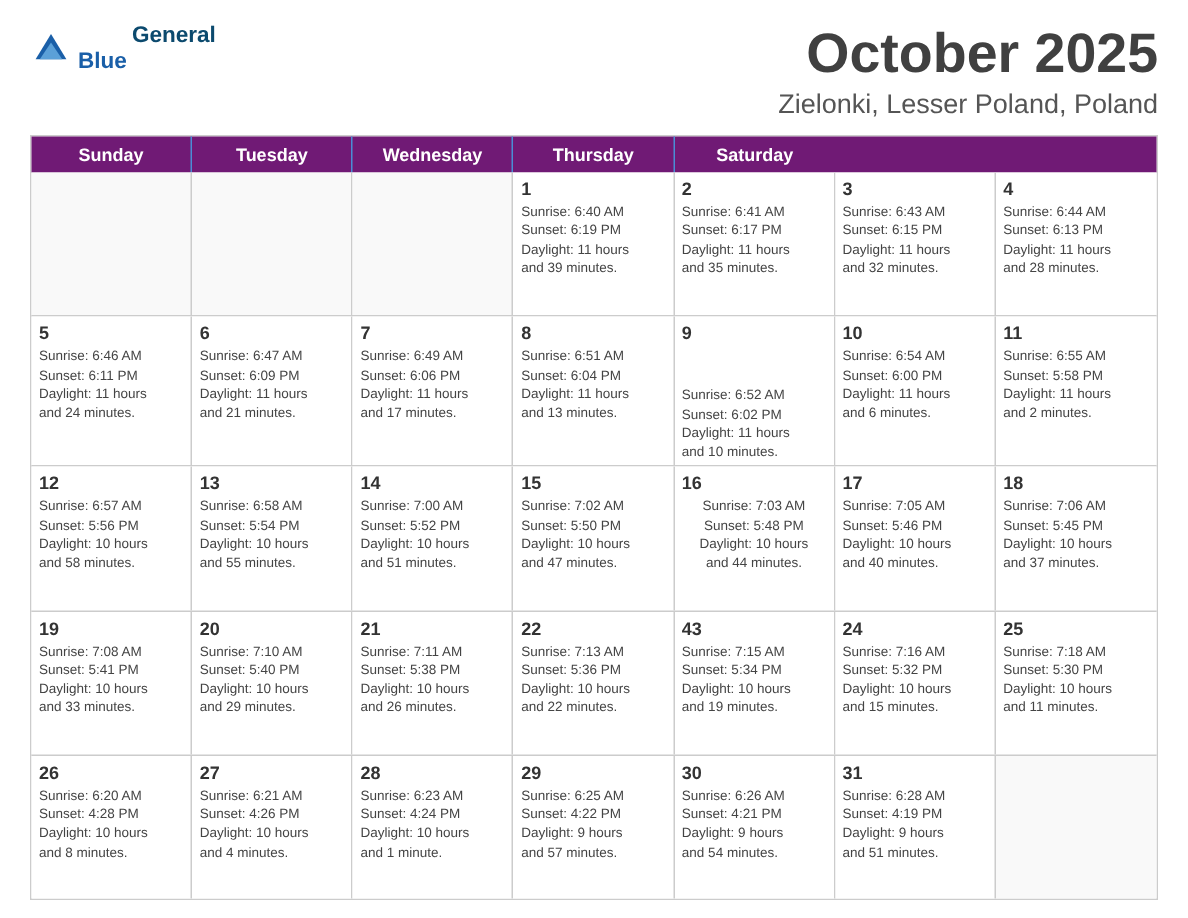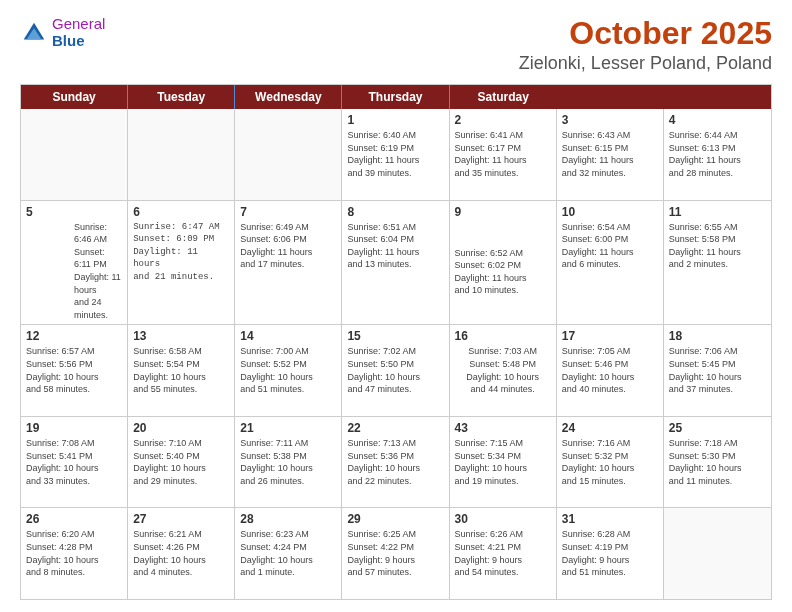--- a/index.html
+++ b/index.html
@@ -28,56 +28,57 @@
       align-items: center;
       gap: 4px;
     }
     .logo-text {
       display: flex;
       flex-direction: column;
       line-height: 1.1;
     }
     .logo-general {
       font-size: 15px;
-      font-weight: normal;
-      color: #a21caf;
+      font-weight: bold;
+      color: #0c4a6e;
+      margin-left: 36px;
     }
     .logo-blue {
       font-size: 15px;
       font-weight: bold;
       color: #1a5fa8;
     }
     .logo-icon {
       width: 28px;
       height: 28px;
     }
     .title-block {
       text-align: right;
     }
     .month-title {
-      font-size: 32px;
-      font-weight: bold;
-      color: #c2410c;
+      font-size: 37px;
+      font-weight: bold;
+      color: #404040;
       line-height: 1.1;
     }
     .location {
       font-size: 18px;
       color: #555;
       margin-top: 2px;
     }
     .calendar {
       flex: 1;
       display: flex;
       flex-direction: column;
       border: 1px solid #ccc;
     }
     .cal-header {
       display: grid;
       grid-template-columns: repeat(7, 1fr);
-      background: #7f1d1d;
+      background: #701a75;
     }
     .cal-header-cell {
       color: #fff;
       font-size: 12px;
       font-weight: bold;
       text-align: center;
       padding: 5px 2px;
       border-right: 1px solid #4a8dd5;
     }
     .cal-header-cell:last-child { border-right: none; }
@@ -175,28 +176,28 @@
             <span class="day-num">4</span>
             <div class="cell-info" style="white-space: pre-line;">Sunrise: 6:44 AM
 Sunset: 6:13 PM
 Daylight: 11 hours
 and 28 minutes.</div>
           </div>
         </div>
         <div class="cal-row">
           <div class="cal-cell">
             <span class="day-num">5</span>
-            <div class="cell-info" style="white-space: pre-line; margin-left: 48px;">Sunrise: 6:46 AM
+            <div class="cell-info" style="white-space: pre-line;">Sunrise: 6:46 AM
 Sunset: 6:11 PM
 Daylight: 11 hours
 and 24 minutes.</div>
           </div>
           <div class="cal-cell">
             <span class="day-num">6</span>
-            <div class="cell-info" style="white-space: pre-line; font-family: Liberation Mono, monospace;">Sunrise: 6:47 AM
+            <div class="cell-info" style="white-space: pre-line;">Sunrise: 6:47 AM
 Sunset: 6:09 PM
 Daylight: 11 hours
 and 21 minutes.</div>
           </div>
           <div class="cal-cell">
             <span class="day-num">7</span>
             <div class="cell-info" style="white-space: pre-line;">Sunrise: 6:49 AM
 Sunset: 6:06 PM
 Daylight: 11 hours
 and 17 minutes.</div>

